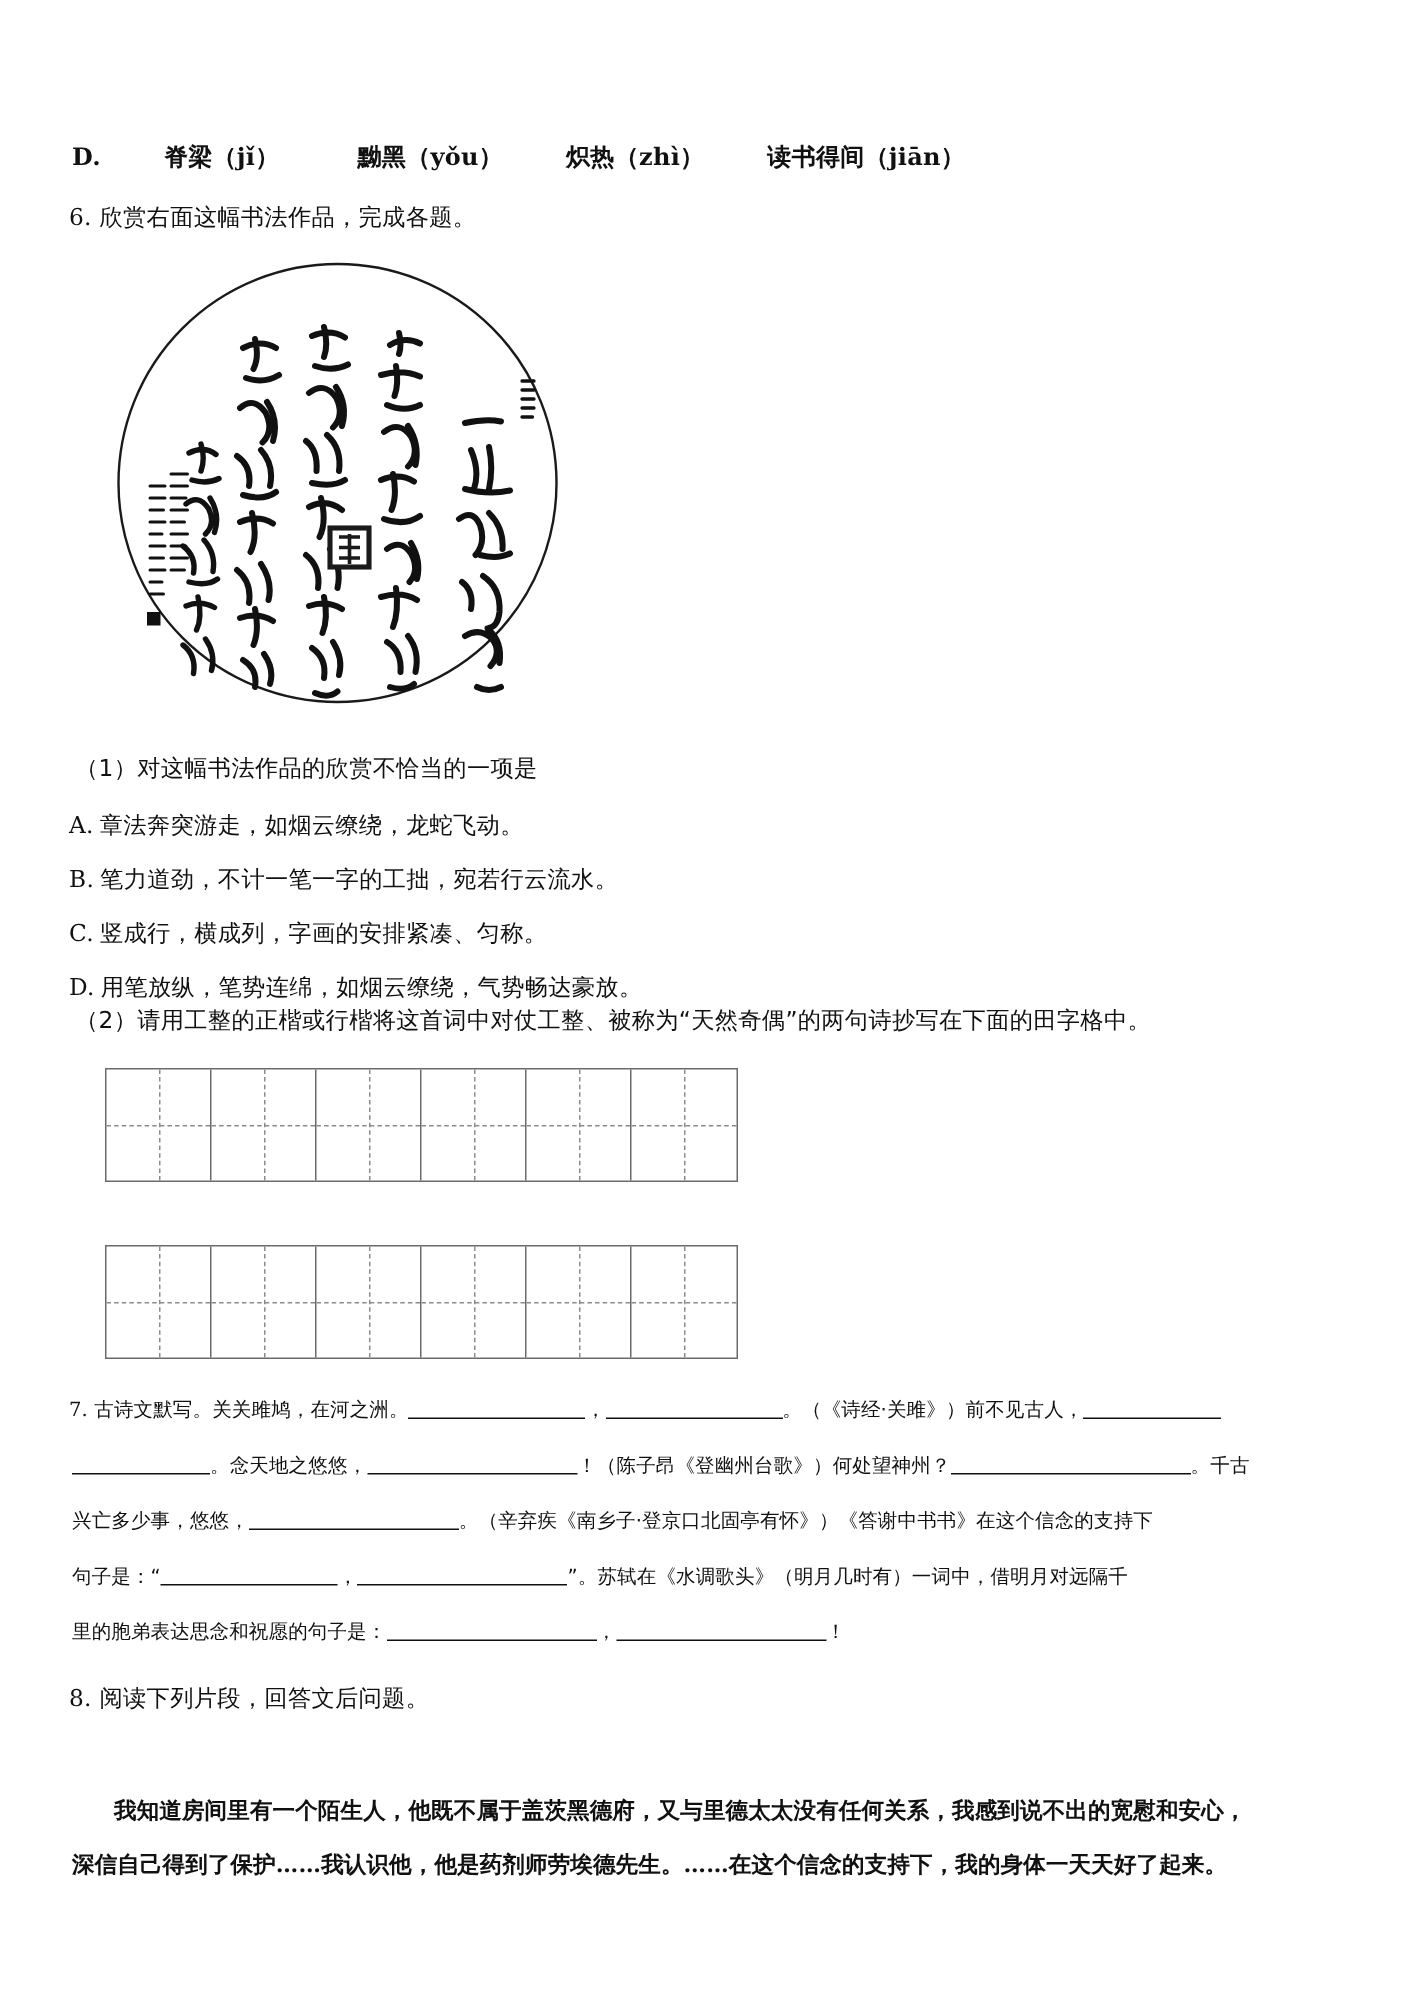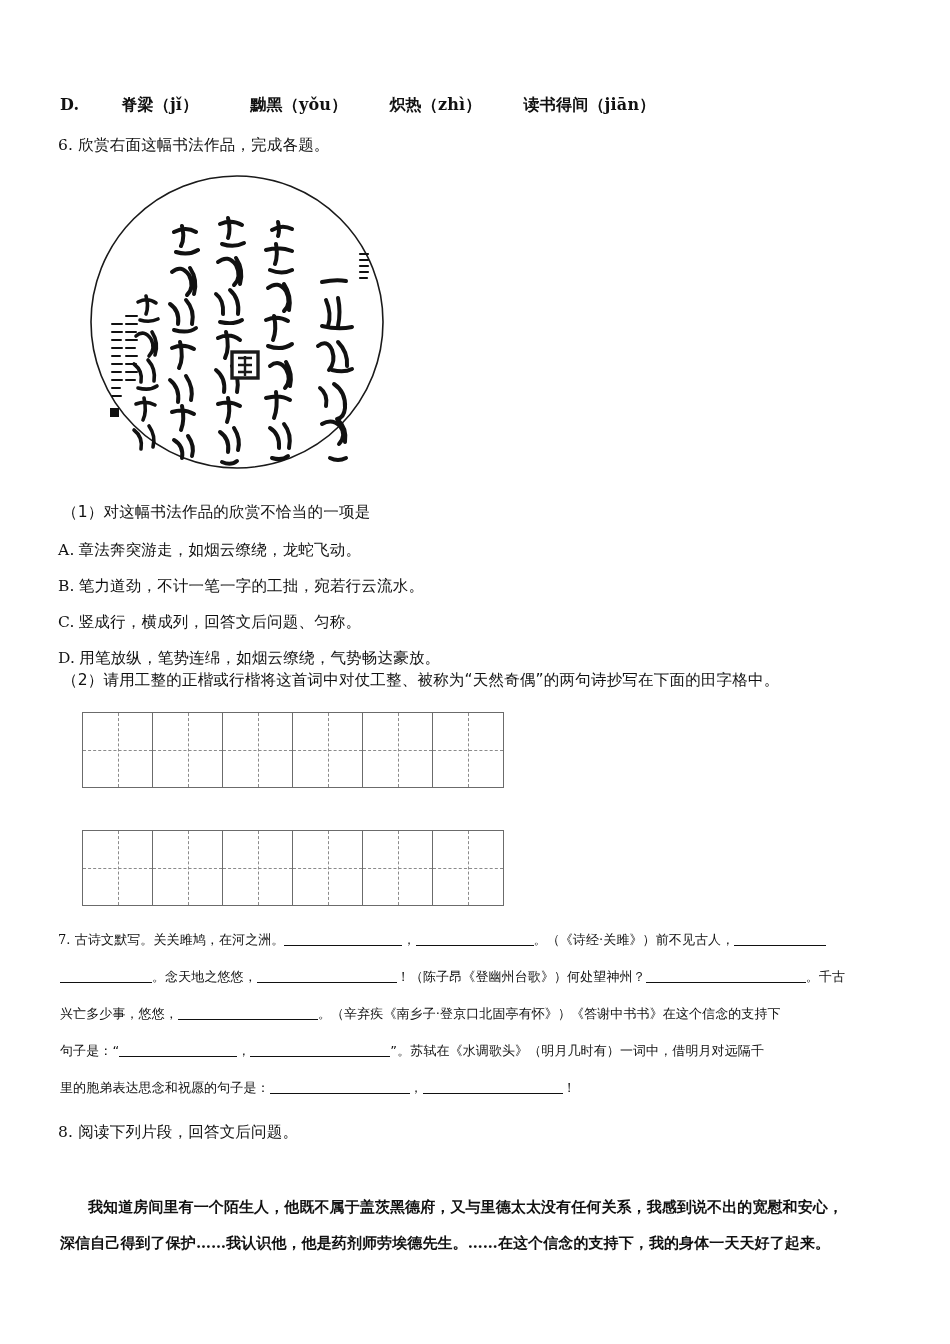--- a/index.html
+++ b/index.html
@@ -11,21 +11,21 @@
     width: 950px;
     height: 1344px;
     position: relative;
     font-family: "DejaVu Sans", "Liberation Sans", sans-serif;
     color: #111111;
     overflow: hidden;
   }
 
   .page {
     position: absolute;
-    left: 12px; top: 0;
+    left: 0; top: 0;
     width: 936px;
     height: 1344px;
     padding: 0;
     box-sizing: border-box;
   }
 
   
   .row {
     position: absolute;
     white-space: nowrap;
@@ -251,21 +251,21 @@
     <span>（1）</span><span>对这幅书法作品的欣赏不恰当的一项是</span>
   </div>
 
   <div class="row opt" id="opt-b">
     <span class="lbl">B.</span><span>笔力道劲，不计一笔一字的工拙，宛若行云流水。</span>
   </div>
   <div class="row opt" id="opt-a">
     <span class="lbl">A.</span><span>章法奔突游走，如烟云缭绕，龙蛇飞动。</span>
   </div>
   <div class="row opt" id="opt-c">
-    <span class="lbl">C.</span><span>竖成行，横成列，回答文后问题、匀称。</span>
+    <span class="lbl">C.</span><span>竖成行，横成列，字画的安排紧凑、匀称。</span>
   </div>
   <div class="row opt" id="opt-d">
     <span class="lbl">D.</span><span>用笔放纵，笔势连绵，如烟云缭绕，气势畅达豪放。</span>
   </div>
 
   <div class="row" id="q6-2">
     <span>（2）</span><span>请用工整的正楷或行楷将这首词中对仗工整、被称为“天然奇偶”的两句诗抄写在下面的田字格中。</span>
   </div>
 
   <div class="grid" id="grid-1">

